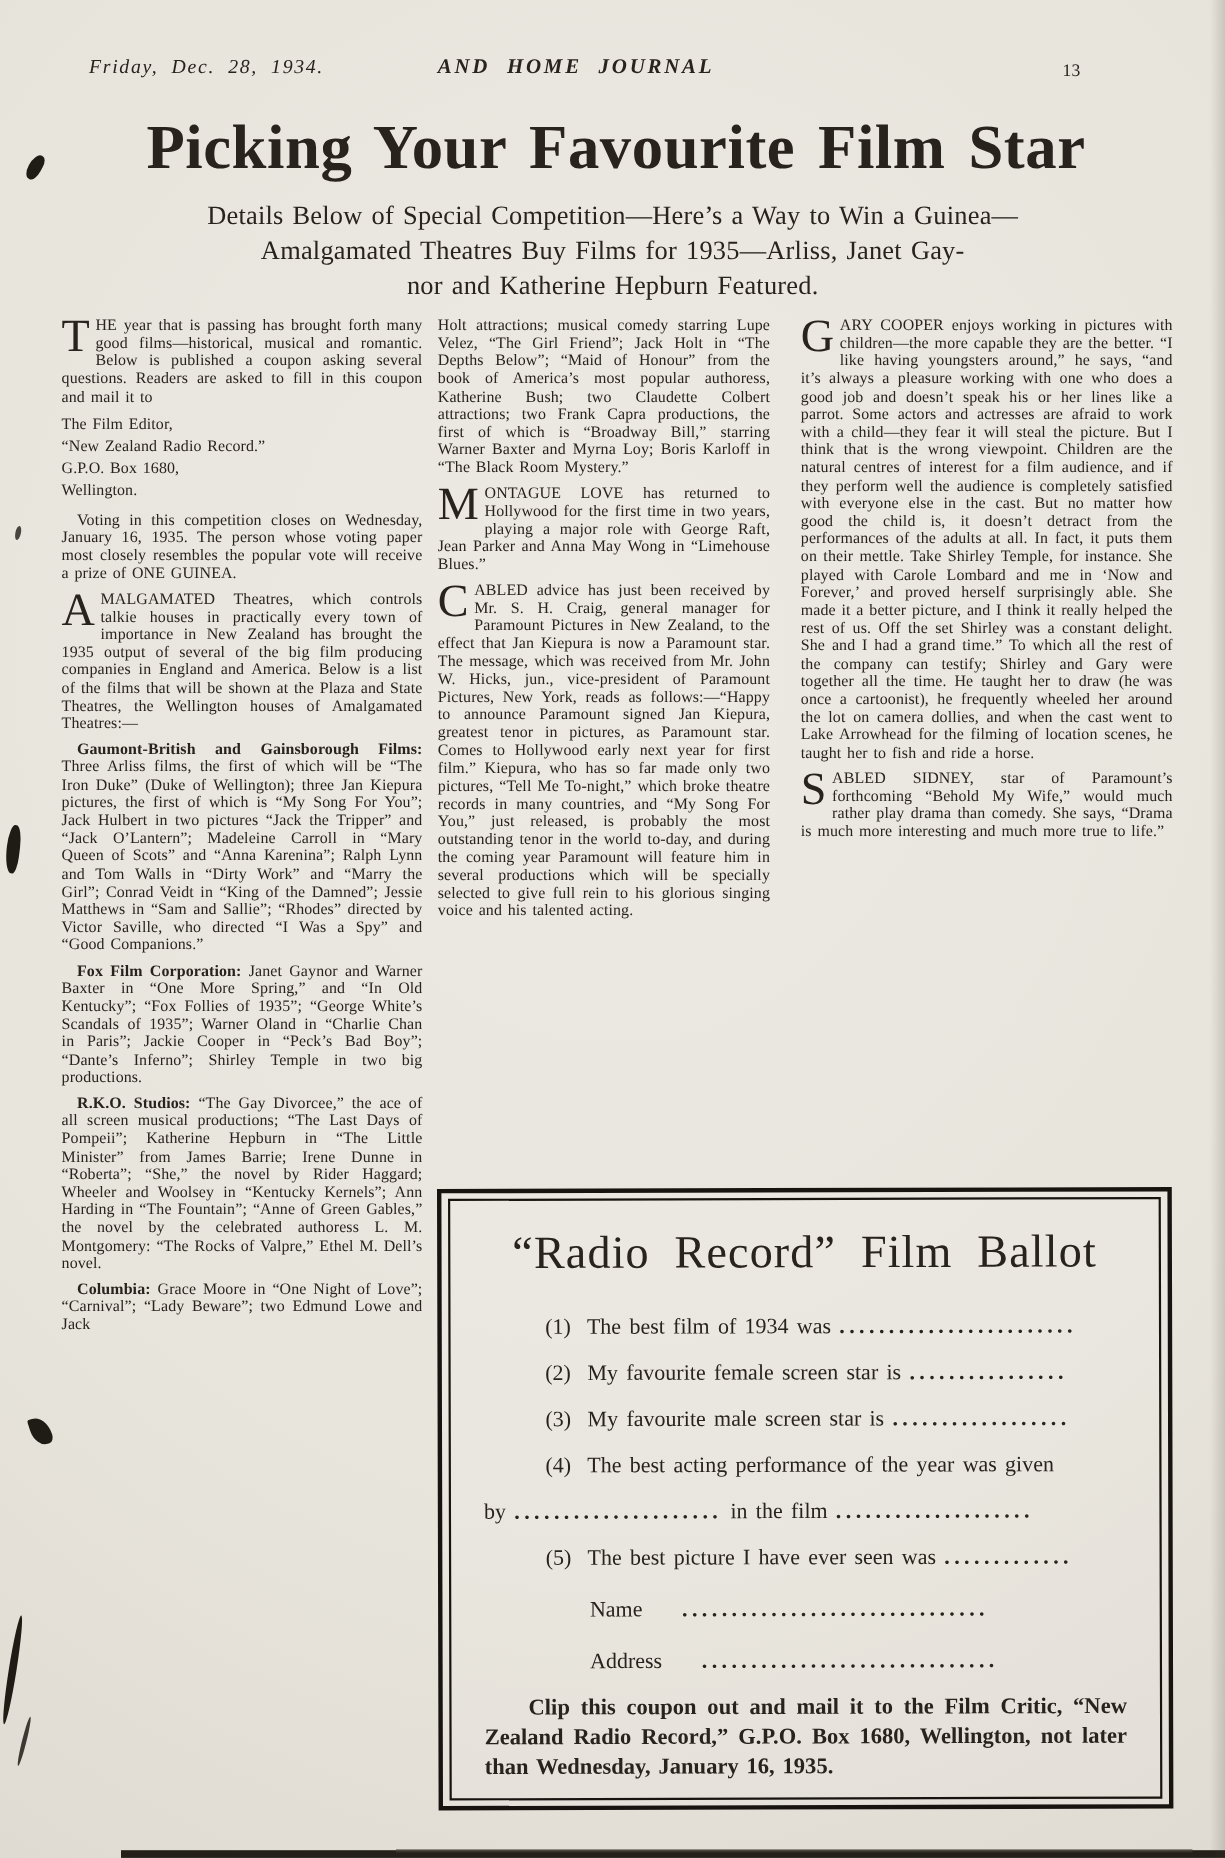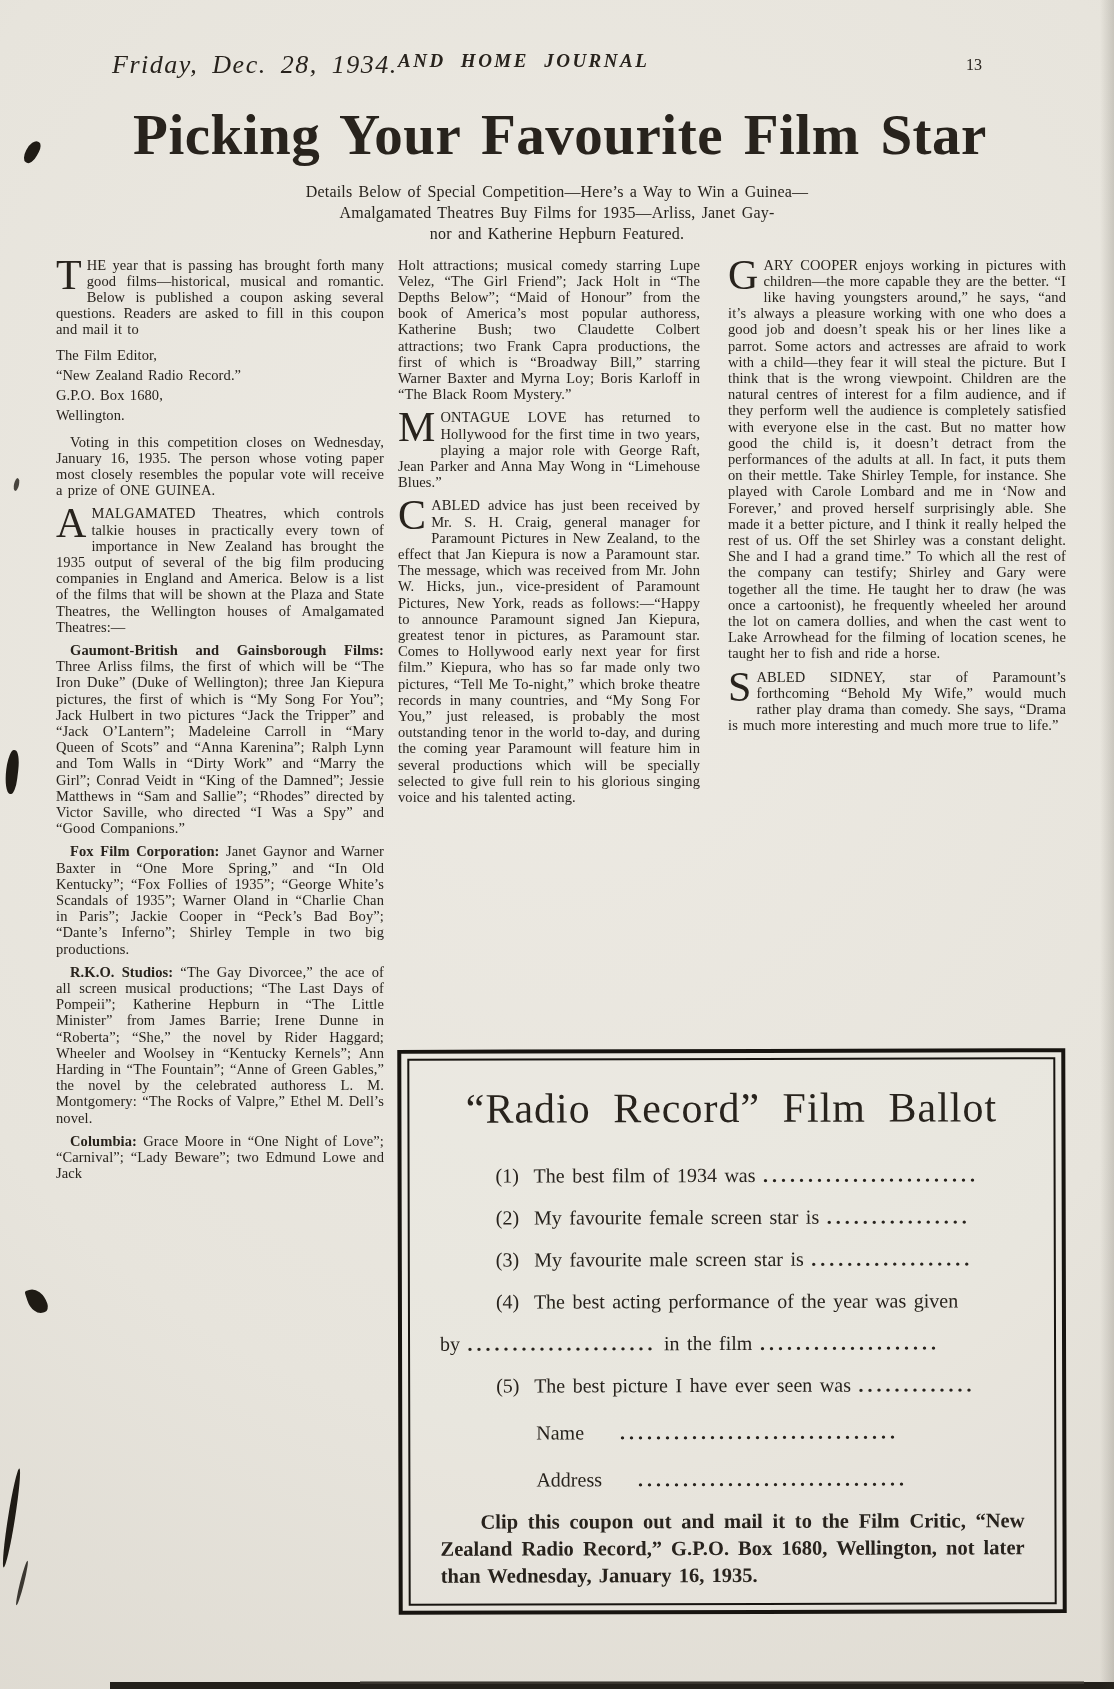--- a/index.html
+++ b/index.html
@@ -5,31 +5,31 @@
   html,body{margin:0;padding:0;background:#a8a49b;}
   .page{
     position:relative;width:1114px;height:1689px;overflow:hidden;
     background:#e8e5de;
     background-image:radial-gradient(ellipse 120% 90% at 50% 35%, #edeae3 0%, #e7e4dc 55%, #ddd9d0 90%, #d3cfc5 100%);
     font-family:"Liberation Serif","DejaVu Serif",serif;
     color:#28231d;
   }
   
   .masthead{position:relative;height:36px;padding-top:50px;}
-  .m-date{position:absolute;left:112px;top:50px;font-style:italic;font-size:26px;letter-spacing:1.5px;word-spacing:6px;}
+  .m-date{position:absolute;left:81px;top:50px;font-style:italic;font-size:18px;letter-spacing:1.5px;word-spacing:6px;}
   .m-journal{position:absolute;left:398px;top:50px;font-style:italic;font-weight:bold;font-size:19px;letter-spacing:2.5px;word-spacing:8px;}
   .m-page{position:absolute;right:132px;top:56px;font-size:16px;}
   
   .kicker-wrap{margin:16px 0 0 72px;height:44px;}
   .kicker{position:relative;display:inline-block;font-size:25px;letter-spacing:2px;word-spacing:6px;padding:0 4px 3px 2px;}
   .kicker::after{content:"";position:absolute;left:2px;right:-62px;bottom:-2px;height:2px;background:#322d26;transform:rotate(0.35deg);}
   .kicker::before{content:"";position:absolute;left:6px;width:330px;bottom:-7px;height:1.5px;background:#3a352d;transform:rotate(0.5deg);}
   
   .headline{margin:20px 10px 0 16px;text-align:center;font-size:57px;line-height:1.02;font-weight:bold;letter-spacing:0.5px;word-spacing:6px;}
-  .deck{margin:18px auto 0;width:990px;text-align:center;font-size:16px;line-height:1.3;letter-spacing:0.2px;word-spacing:2px;}
+  .deck{margin:18px auto 0;width:990px;text-align:center;font-size:24px;line-height:1.3;letter-spacing:0.2px;word-spacing:2px;}
   
   .main{display:flex;gap:14px;padding:12px 48px 0 56px;}
   .col{text-align:justify;font-size:14.5px;line-height:16.2px;letter-spacing:0.1px;word-spacing:1.5px;}
   .col1{width:328px;}
   .rightwrap{flex:1;display:flex;flex-direction:column;}
   .cols23{display:flex;gap:28px;min-height:778px;}
   .col2{width:302px;}
   .col3{flex:1;}
   .para{margin:0 0 7px;}
   .para.indent{text-indent:14px;}

